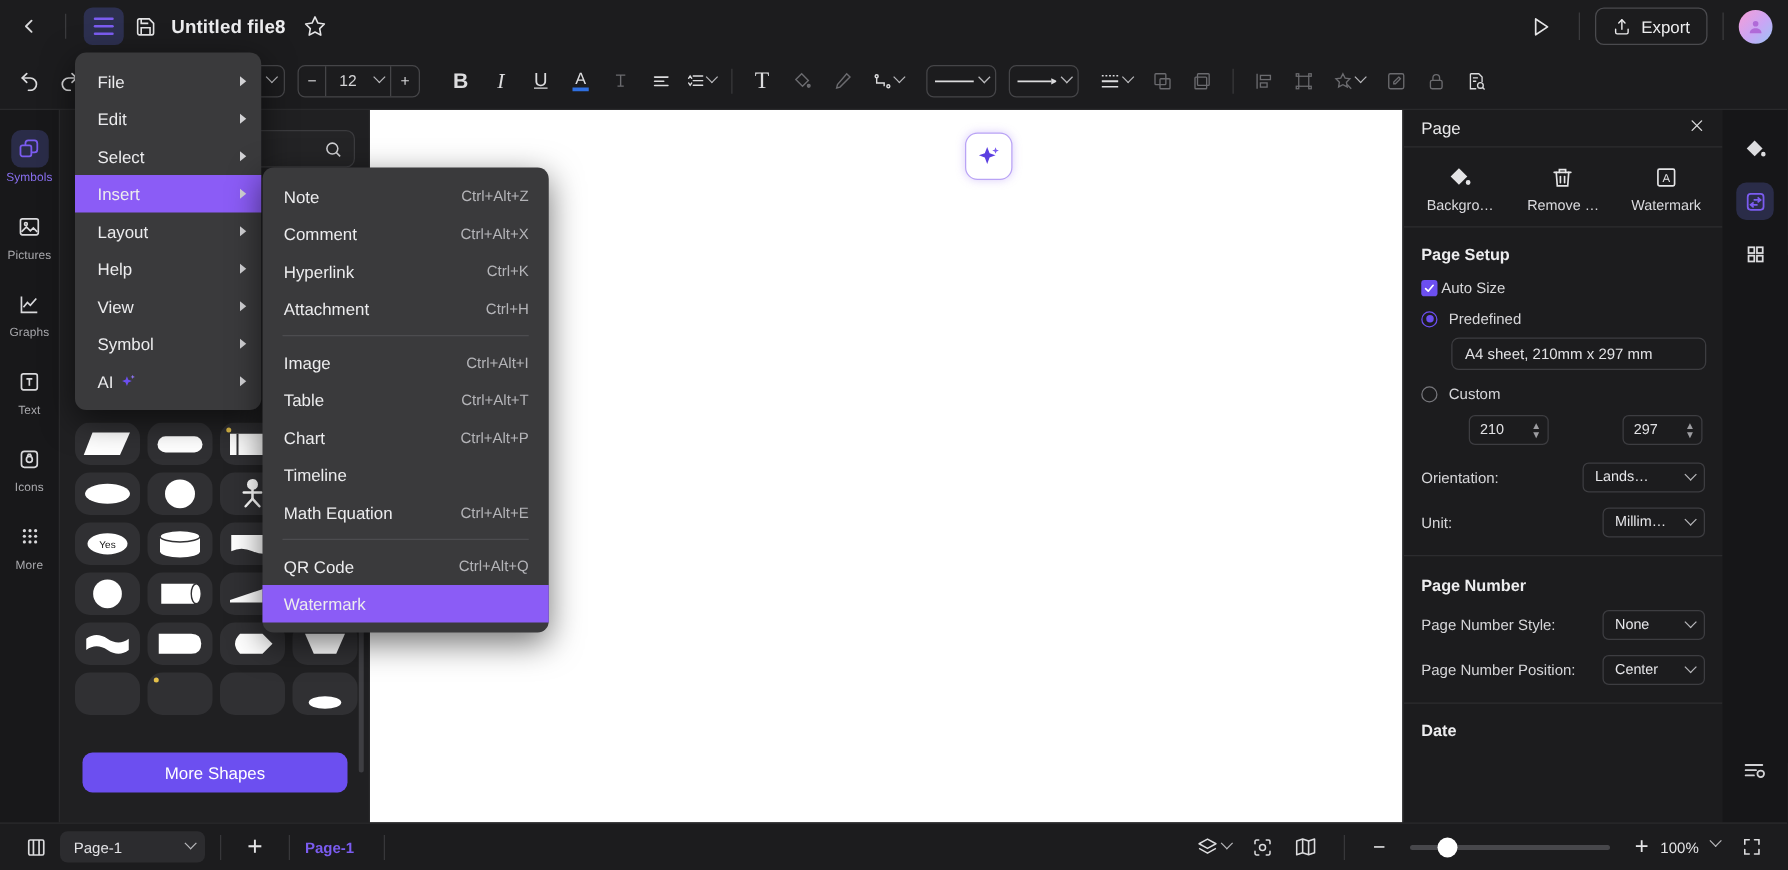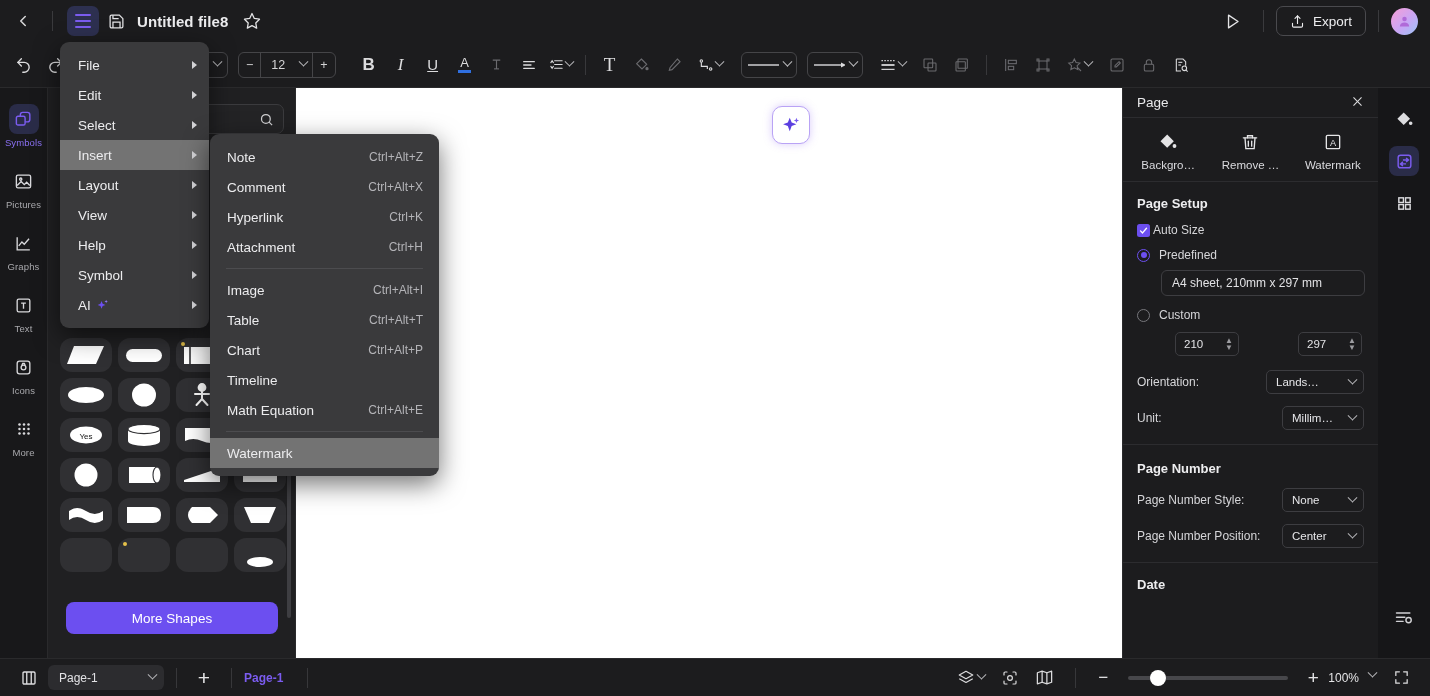--- a/index.html
+++ b/index.html
@@ -174,21 +174,21 @@
     position:absolute; background:#3a3a3c; border-radius:9px;
     box-shadow:0 8px 26px rgba(0,0,0,.55); padding:8px 0; z-index:50;
   }
   .menu-main { left:60px; top:42px; width:149px; }
   .menu-sub  { left:210px; top:134px; width:229px; }
   .mi {
     height:30px;display:flex;align-items:center;justify-content:space-between;
     padding:0 12px 0 18px;font-size:13.5px;color:#ececee;
   }
   .menu-sub .mi { padding-left:17px; padding-right:16px; }
-  .mi.hl { background:#737373; }
+  .mi.hl { background:#8b5cf6; }
   .mi .sc { font-size:12px;color:#b4b4b8; }
   .mi .arr { width:0;height:0;border-left:5px solid #d2d2d5;border-top:4px solid transparent;border-bottom:4px solid transparent;}
   .mdiv { height:1px;background:#4c4c4f;margin:6px 16px;}
   .ai-spark { margin-left:5px; display:inline-flex; }
 </style>
 </head>
 <body>
 
 <div id="app">
 
@@ -848,25 +848,25 @@
     </div>
     <div class="mi hl">
       <span>Insert</span>
       <span class="arr"></span>
     </div>
     <div class="mi">
       <span>Layout</span>
       <span class="arr"></span>
     </div>
     <div class="mi">
+      <span>Help</span>
+      <span class="arr"></span>
+    </div>
+    <div class="mi">
       <span>View</span>
-      <span class="arr"></span>
-    </div>
-    <div class="mi">
-      <span>Help</span>
       <span class="arr"></span>
     </div>
     <div class="mi">
       <span>Symbol</span>
       <span class="arr"></span>
     </div>
     <div class="mi">
       <span style="display:flex;align-items:center;">
         <span>AI</span>
         <span class="ai-spark">
@@ -912,19 +912,23 @@
     </div>
     <div class="mi">
       <span>Timeline</span>
       <span class="sc"></span>
     </div>
     <div class="mi">
       <span>Math Equation</span>
       <span class="sc">Ctrl+Alt+E</span>
     </div>
     <div class="mdiv"></div>
+    <div class="mi">
+      <span>QR Code</span>
+      <span class="sc">Ctrl+Alt+Q</span>
+    </div>
     <div class="mi hl">
       <span>Watermark</span>
       <span class="sc"></span>
     </div>
   </div>
 
 </div>
 
 </body></html>

